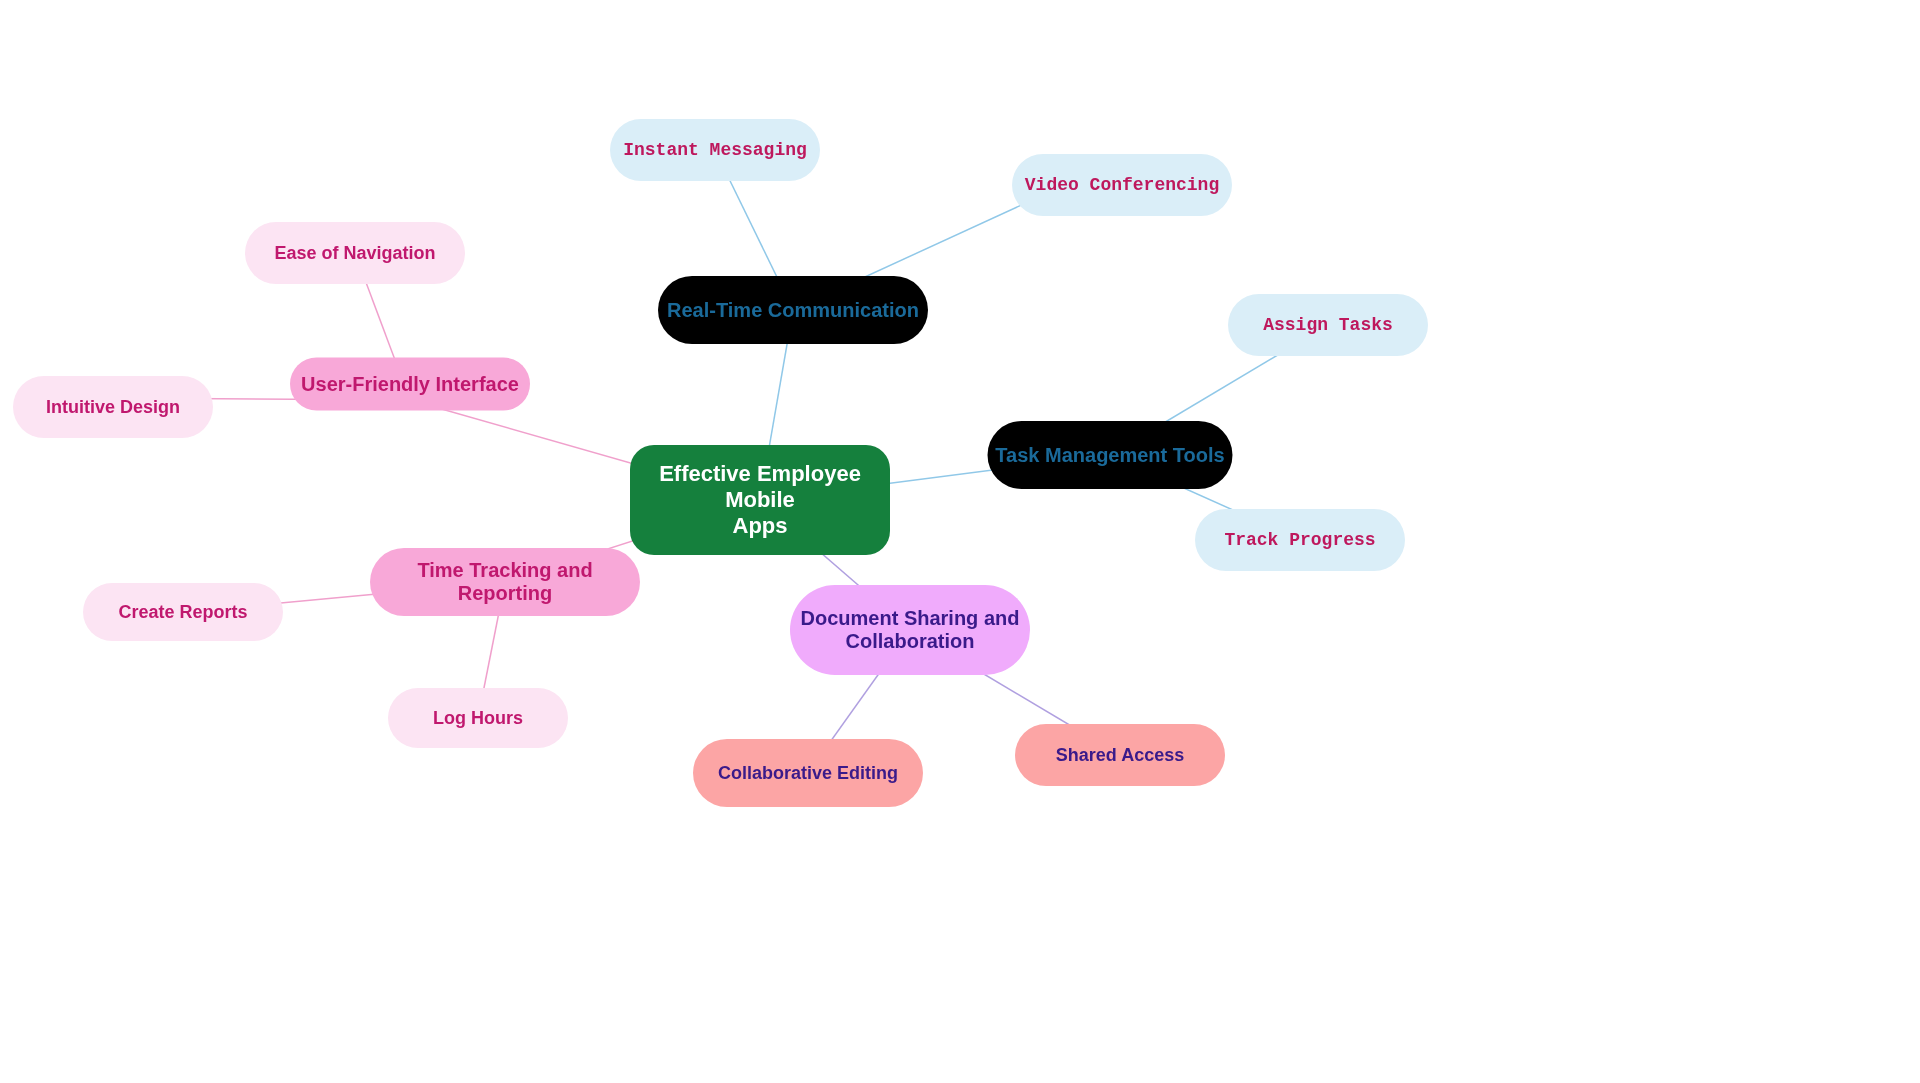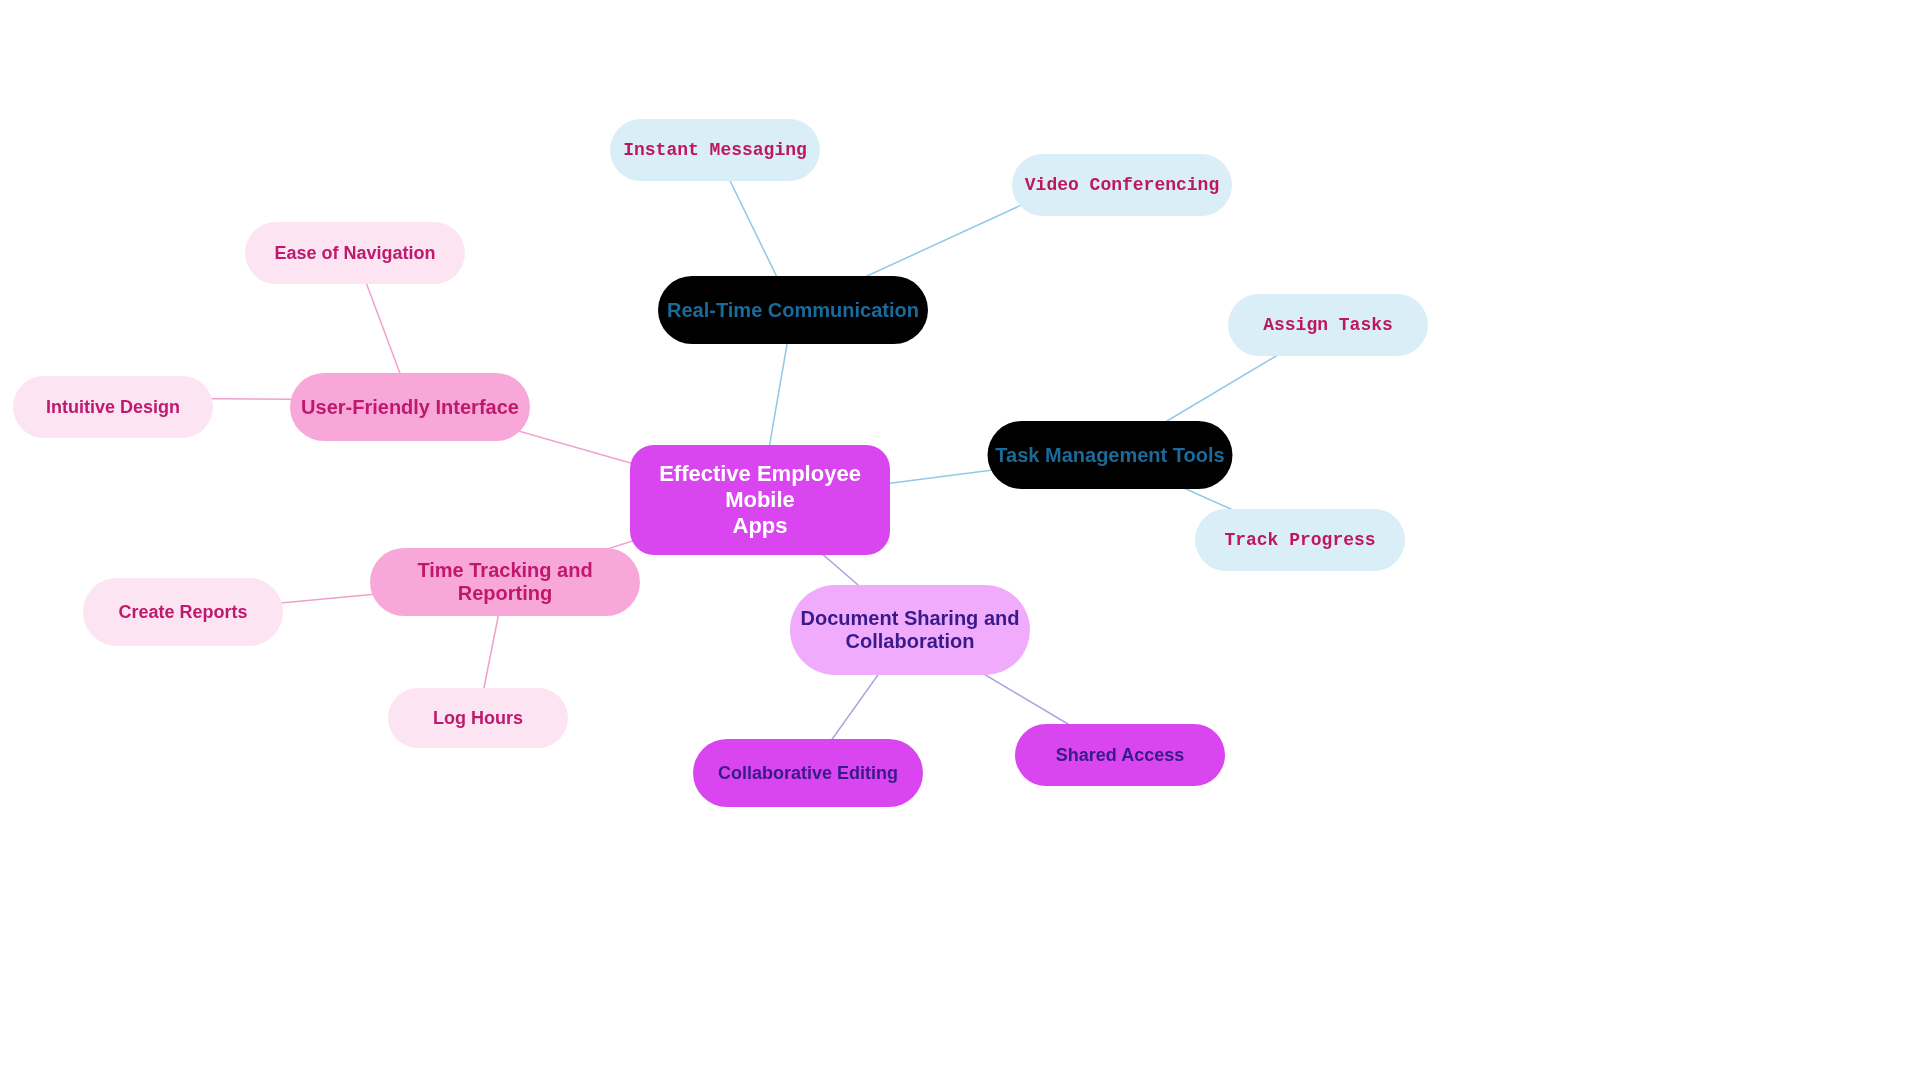--- a/index.html
+++ b/index.html
@@ -23,21 +23,21 @@
       border-radius: 50px;
       display: flex;
       align-items: center;
       justify-content: center;
       text-align: center;
       font-weight: 600;
       cursor: pointer;
       transform: translate(-50%, -50%);
     }
     .node-center {
-      background: #d946ef;
+      background: #15803d;
       color: #ffffff;
       font-size: 22px;
       font-weight: 700;
       width: 260px;
       height: 110px;
       border-radius: 24px;
     }
     .node-pink {
       background: #f8a8d8;
       color: #c0186e;
@@ -58,21 +58,21 @@
       color: #be185d;
       font-size: 18px;
       font-family: Liberation Mono, monospace;
     }
     .node-purple {
       background: #f0abfc;
       color: #3a1a8a;
       font-size: 20px;
     }
     .node-purple-light {
-      background: #d946ef;
+      background: #fca5a5;
       color: #3a1a8a;
       font-size: 18px;
     }
   </style>
 </head>
 <body>
 
 <svg class="connections" id="svg-lines">
     <line x1="760" y1="500" x2="410" y2="400" stroke="#f0a0cc" stroke-width="1.5"></line>
     <line x1="410" y1="400" x2="355" y2="253" stroke="#f0a0cc" stroke-width="1.5"></line>
@@ -89,21 +89,21 @@
     <line x1="760" y1="500" x2="505" y2="582" stroke="#f0a0cc" stroke-width="1.5"></line>
     <line x1="505" y1="582" x2="183" y2="612" stroke="#f0a0cc" stroke-width="1.5"></line>
     <line x1="505" y1="582" x2="478" y2="718" stroke="#f0a0cc" stroke-width="1.5"></line>
   </svg>
 
 <div class="node node-center" style="left: 760px; top: 500px;" id="node-center">
   <span style="white-space: pre-line;">Effective Employee Mobile
 Apps</span>
 </div>
 
-<div class="node node-pink" style="left: 410px; top: 407px; width: 240px; height: 68px;">
+<div class="node node-pink" style="left: 410px; top: 384px; width: 240px; height: 53px;">
   <span>User-Friendly Interface</span>
 </div>
 
 <div class="node node-pink-light" style="left: 355px; top: 253px; width: 220px; height: 62px;">
   <span>Ease of Navigation</span>
 </div>
 
 <div class="node node-pink-light" style="left: 113px; top: 398px; width: 200px; height: 62px; margin-top: 9px;">
   <span>Intuitive Design</span>
 </div>
@@ -142,19 +142,19 @@
 </div>
 
 <div class="node node-purple-light" style="left: 1120px; top: 755px; width: 210px; height: 62px;">
   <span>Shared Access</span>
 </div>
 
 <div class="node node-pink" style="left: 505px; top: 582px; width: 270px; height: 68px;">
   <span>Time Tracking and Reporting</span>
 </div>
 
-<div class="node node-pink-light" style="left: 183px; top: 612px; width: 200px; height: 68px;">
+<div class="node node-pink-light" style="left: 183px; top: 612px; width: 200px; height: 58px;">
   <span>Create Reports</span>
 </div>
 
 <div class="node node-pink-light" style="left: 478px; top: 718px; width: 180px; height: 60px;">
   <span>Log Hours</span>
 </div>
 
 </body></html>

